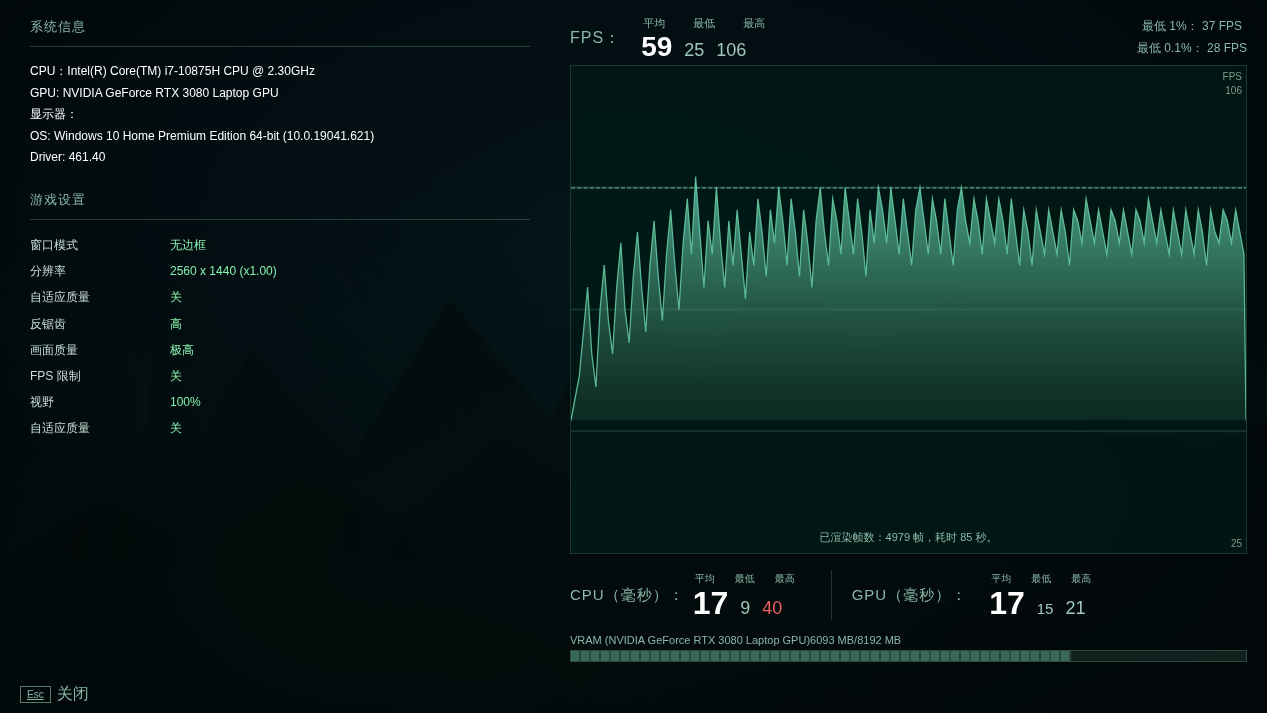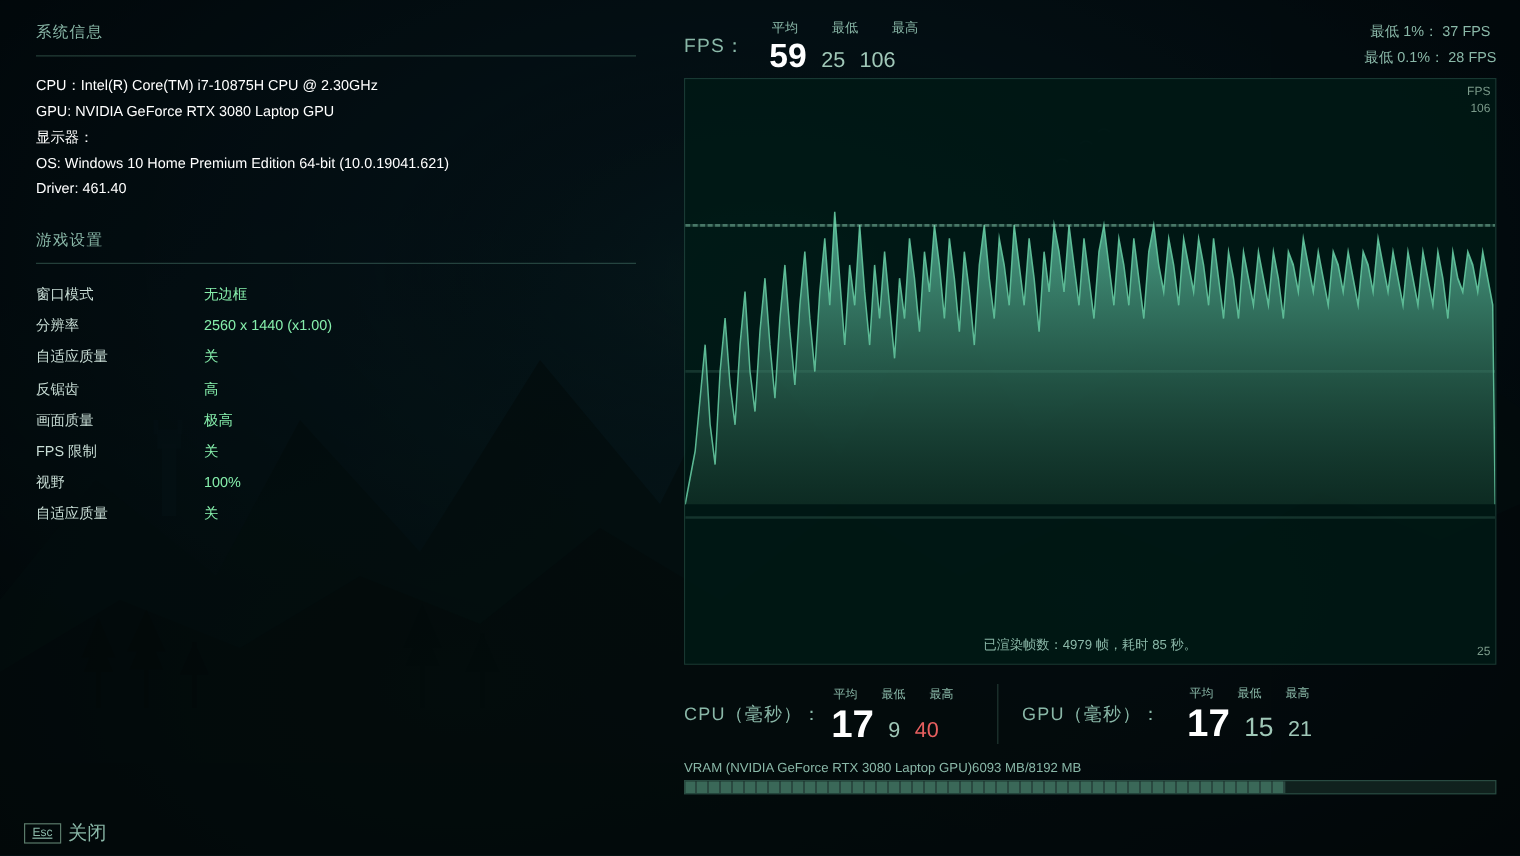--- a/index.html
+++ b/index.html
@@ -420,21 +420,21 @@
           <div style="display:flex;gap:0;align-items:center;">
             <span style="font-size:15px;color:#8ab8a8;letter-spacing:1px;margin-right:22px;">GPU（毫秒）：</span>
             <div style="display:flex;flex-direction:column;gap:1px;">
               <div style="display:flex;gap:20px;font-size:10px;color:#8ab8a8;margin-left:2px;">
                 <span>平均</span>
                 <span>最低</span>
                 <span>最高</span>
               </div>
               <div style="display:flex;align-items:baseline;gap:12px;">
                 <span style="font-size:32px;font-weight:bold;color:#fff;line-height:1;">17</span>
-                <span style="font-size:22px;color:#a0c8b8;">15</span>
+                <span style="font-size:15px;color:#a0c8b8;">15</span>
                 <span style="font-size:18px;color:#a0c8b8;">21</span>
               </div>
             </div>
           </div>
         </div>
       </div>
 
       <div class="vram-section">
         <div class="vram-header">
           <span>VRAM (NVIDIA GeForce RTX 3080 Laptop GPU)</span>

